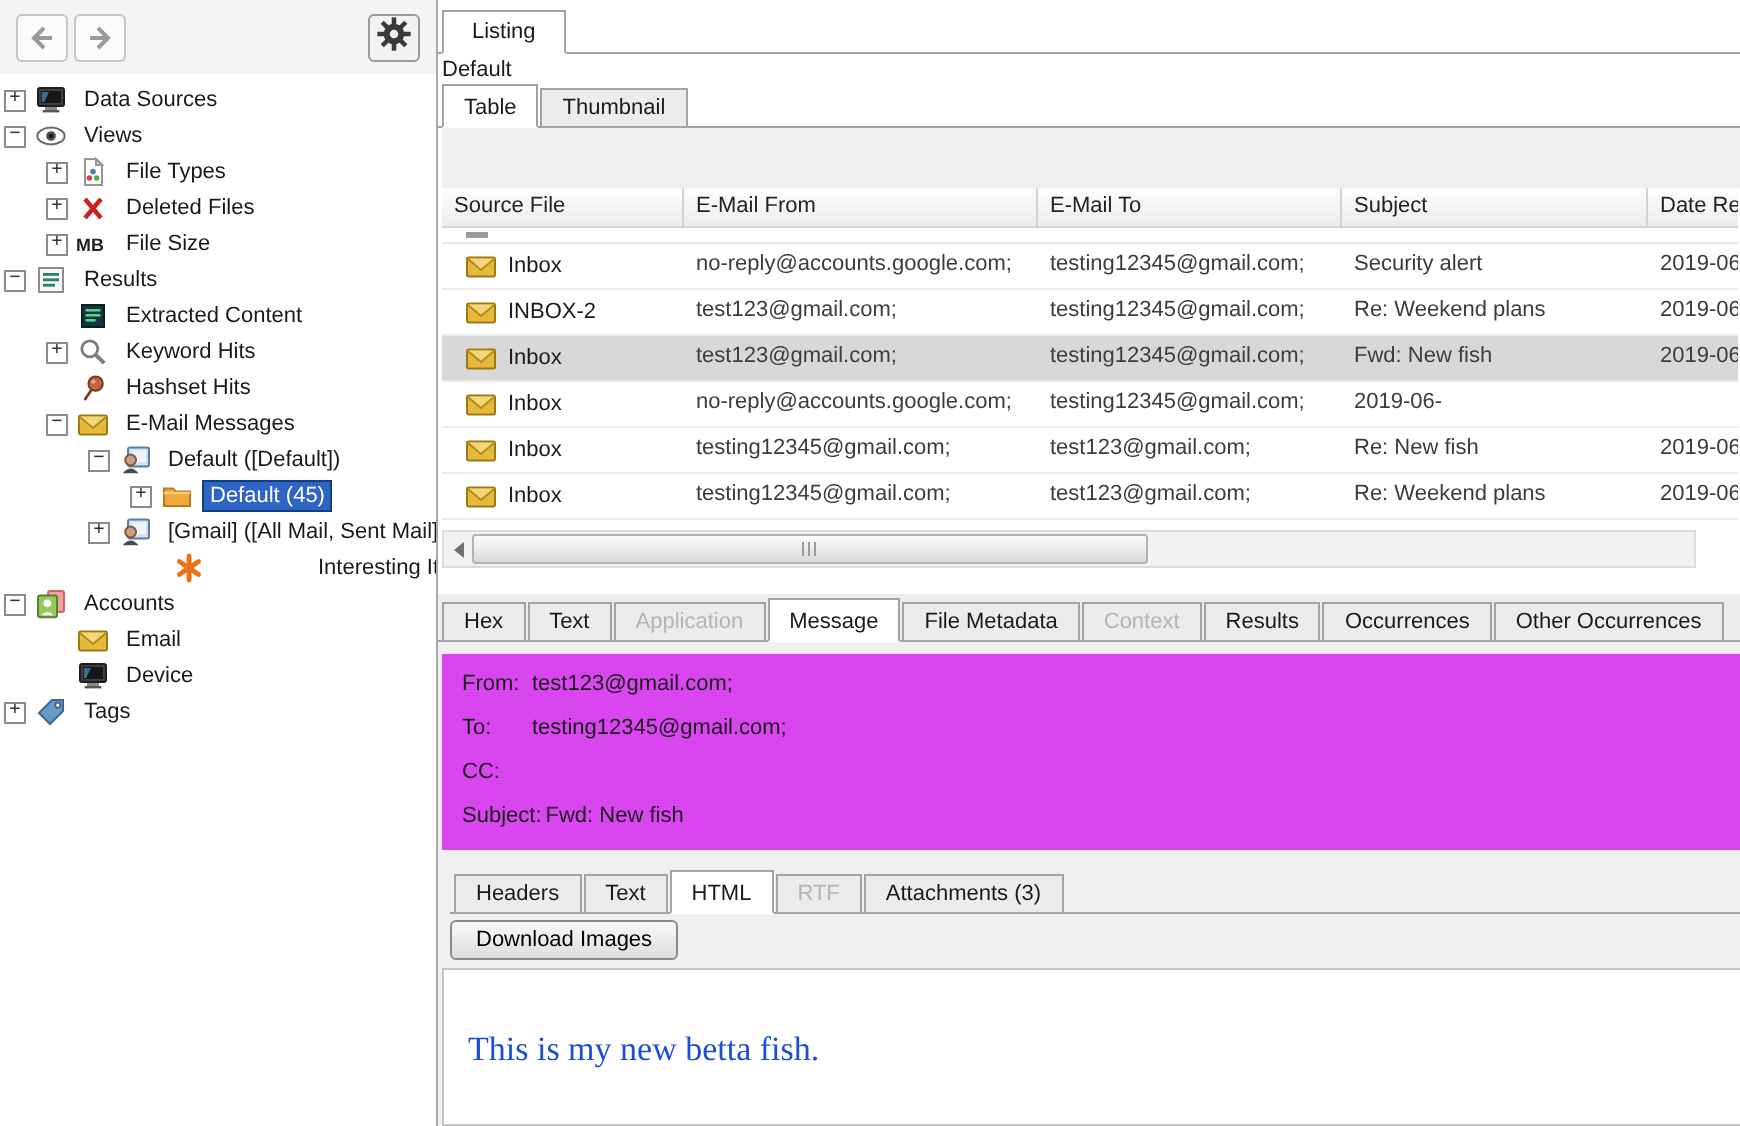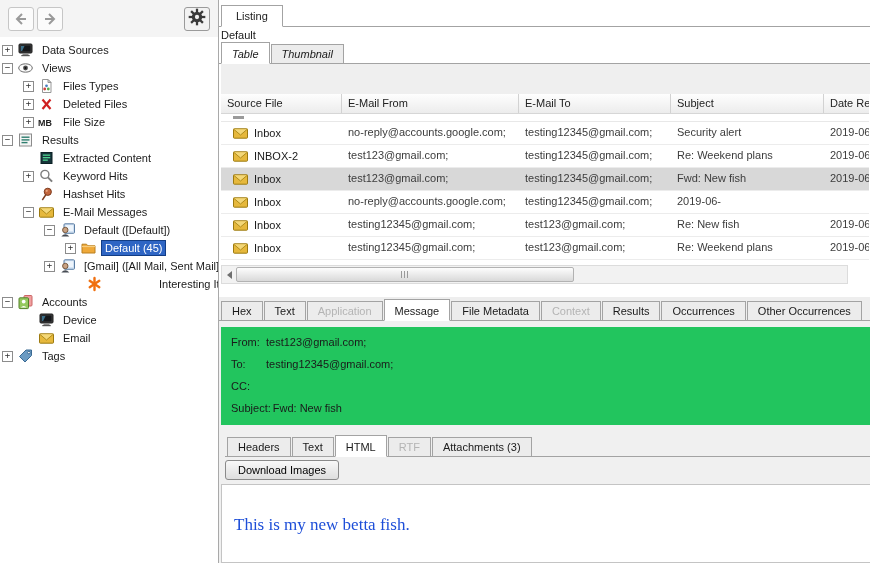--- a/index.html
+++ b/index.html
@@ -31,21 +31,21 @@
   
   .right-panel{flex:1;display:flex;flex-direction:column;min-width:0;}
   .tabrow{border-bottom:1px solid #a3a3a3;display:flex;align-items:flex-end;flex:none;}
   .tab{border:1px solid #a3a3a3;border-bottom:none;background:#ececec;padding:3px 10px 3px 10px;
        margin-right:1px;margin-bottom:-1px;border-bottom:1px solid #a3a3a3;cursor:default;}
   .tab.active{background:#fff;border-bottom:1px solid #fff;padding-top:5px;}
   .tab.disabled{color:#b4b4b4;}
   .listing-row{padding:5px 0 0 2px;}
   .listing-row .tab{padding:4px 14px;}
   .subtitle{padding:2px 0 1px 2px;}
-  .viewtab-row{padding-left:2px;font-style:italic;}
+  .viewtab-row{padding-left:2px;}
   .table-toolbar{height:30px;background:#efefef;flex:none;margin-left:2px;}
 
   
   .grid{margin-left:2px;width:648px;overflow:hidden;flex:none;height:171px;}
   .grid-header{display:grid;grid-template-columns:121px 177px 152px 153px 120px;height:19px;
                background:linear-gradient(#fefefe,#ececec);border-bottom:1px solid #d6d6d6;}
   .grid-header .hcell{border-right:1px solid #d2d2d2;padding:3px 0 0 6px;white-space:nowrap;overflow:hidden;color:#222;}
   .partial-row{height:7px;background:#fff;border-bottom:1px solid #e8e8e8;position:relative;}
   .partial-dash{position:absolute;left:12px;top:2px;width:11px;height:3px;background:#9a9a9a;}
   .grid-row{display:grid;grid-template-columns:121px 177px 152px 153px 120px;height:22px;background:#fff;
@@ -63,21 +63,21 @@
                  border-right:5px solid #6f6f6f;}
   .hs-thumb{width:336px;height:13px;border:1px solid #b2b2b2;border-radius:2px;
             background:linear-gradient(#fdfdfd,#d9d9d9);display:flex;align-items:center;justify-content:center;}
   .hs-grip{width:8px;height:7px;background:repeating-linear-gradient(90deg,#9a9a9a 0 1px,transparent 1px 3px);}
   .gap{height:13px;flex:none;background:#fff;}
 
   
   .result-viewer{flex:1;background:#eeeeee;display:flex;flex-direction:column;min-height:0;}
   .result-viewer .tabrow{padding:2px 0 0 2px;}
   .result-content{flex:1;background:#f0f0f0;min-height:0;display:flex;flex-direction:column;}
-  .msg-headers{margin:6px 0 0 2px;background:#22c55e;padding:4px 0 6px 10px;flex:none;}
+  .msg-headers{margin:6px 0 0 2px;background:#d946ef;padding:4px 0 6px 10px;flex:none;}
   .mh-row{height:22px;display:flex;align-items:center;}
   .mh-label{display:inline-block;min-width:33px;margin-right:2px;}
   .msgtab-row{margin:8px 0 0 6px;}
   .dl-row{margin:3px 0 0 6px;flex:none;}
   .dl-btn{border:1px solid #8a8a8a;border-radius:3px;background:linear-gradient(#f8f8f8,#dedede);
           padding:3px 12px;font-family:"Liberation Sans",sans-serif;font-size:11px;}
   .html-view{margin:4px 0 0 2px;background:#fff;border:1px solid #c4c4c4;border-right:none;flex:1;
              padding:30px 10px 10px 12px;font-family:Liberation Serif, serif;font-size:17px;color:#1d4ed8;}
 </style>
 </head>
@@ -152,21 +152,21 @@
           <span class="expander">+</span>
           <span class="ti">
             <svg width="17" height="16" viewBox="0 0 16 16">
               <path d="M4 1.5 h5.5 l3 3 V14.5 H4 Z" fill="#fff" stroke="#979797"></path>
               <path d="M9.5 1.5 l3 3 h-3 Z" fill="#dcdcdc" stroke="#979797"></path>
               <circle cx="6.2" cy="11" r="1.4" fill="#d24040"></circle>
               <circle cx="9.8" cy="11" r="1.4" fill="#59a84e"></circle>
               <circle cx="8" cy="7.8" r="1.4" fill="#4a7fc0"></circle>
             </svg>
           </span>
-          <span class="tree-label">Files Types</span>
+          <span class="tree-label">File Types</span>
         </div>
         <div class="tree-row" style="padding-left: 23px;">
           <span class="expander">+</span>
           <span class="ti">
             <svg width="17" height="16" viewBox="0 0 16 16">
               <path d="M4 3.5 L12 13" stroke="#cf1f1f" stroke-width="2.2"></path>
               <path d="M12 3.5 L4 13" stroke="#cf1f1f" stroke-width="2.2"></path>
             </svg>
           </span>
           <span class="tree-label">Deleted Files</span>
@@ -291,38 +291,38 @@
               <circle cx="6.2" cy="7.6" r="1.9" fill="#fff"></circle>
               <path d="M3.2 13.6 Q6.2 10.4 9.2 13.6 Z" fill="#fff"></path>
             </svg>
           </span>
           <span class="tree-label">Accounts</span>
         </div>
         <div class="tree-row" style="padding-left: 23px;">
           <span class="exp-none"></span>
           <span class="ti">
             <svg width="17" height="16" viewBox="0 0 16 16">
+              <rect x="1" y="3.8" width="14" height="9.4" rx="0.8" fill="#e6b83c" stroke="#9c7a10"></rect>
+              <path d="M1.2 4.2 L8 10 L14.8 4.2" fill="#f3d778" stroke="#b08d1c"></path>
+            </svg>
+          </span>
+          <span class="tree-label">Email</span>
+        </div>
+        <div class="tree-row" style="padding-left: 23px;">
+          <span class="exp-none"></span>
+          <span class="ti">
+            <svg width="17" height="16" viewBox="0 0 16 16">
               <rect x="1.5" y="2" width="13" height="9" rx="1" fill="#3f3f3f" stroke="#1d1d1d"></rect>
               <rect x="3" y="3.5" width="10" height="6" fill="#15171a"></rect>
               <path d="M3.4 4 L7 4 L4.6 9 L3.4 9 Z" fill="#3b6f8a"></path>
               <rect x="5" y="11.5" width="6" height="1.5" fill="#8a8a8a"></rect>
               <rect x="3.8" y="13" width="8.4" height="1.2" fill="#565656"></rect>
             </svg>
           </span>
           <span class="tree-label">Device</span>
-        </div>
-        <div class="tree-row" style="padding-left: 23px;">
-          <span class="exp-none"></span>
-          <span class="ti">
-            <svg width="17" height="16" viewBox="0 0 16 16">
-              <rect x="1" y="3.8" width="14" height="9.4" rx="0.8" fill="#e6b83c" stroke="#9c7a10"></rect>
-              <path d="M1.2 4.2 L8 10 L14.8 4.2" fill="#f3d778" stroke="#b08d1c"></path>
-            </svg>
-          </span>
-          <span class="tree-label">Email</span>
         </div>
         <div class="tree-row" style="padding-left: 2px;">
           <span class="expander">+</span>
           <span class="ti">
             <svg width="17" height="16" viewBox="0 0 16 16">
               <path d="M2 8.5 L8.5 2 L14 2 L14 7.5 L7.5 14 Z" fill="#6b9bc3" stroke="#3a6a93"></path>
               <circle cx="11.4" cy="4.6" r="1.3" fill="#fff" stroke="#3a6a93"></circle>
             </svg>
           </span>
           <span class="tree-label">Tags</span>

